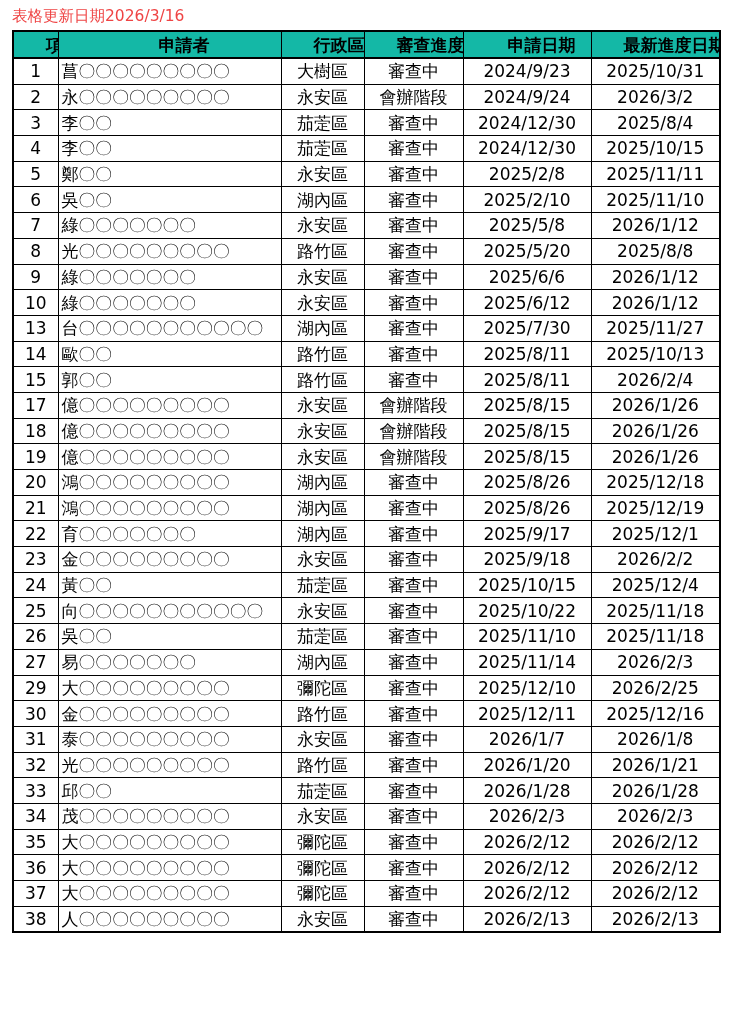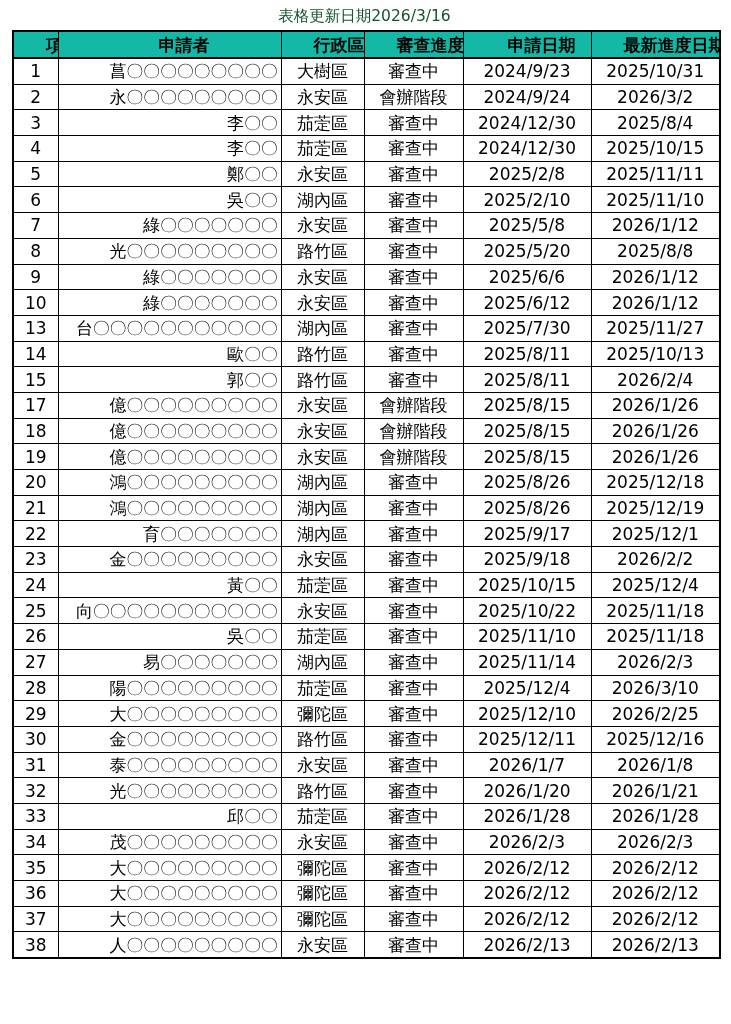--- a/index.html
+++ b/index.html
@@ -15,28 +15,28 @@
     overflow: hidden;
   }
   .page {
     position: relative;
     width: 731px;
     height: 1024px;
     box-sizing: border-box;
     padding: 0 12px;
   }
   .update-line {
-    text-align: center;
+    text-align: left;
     font-size: 15.5px;
     line-height: 20px;
     padding-top: 6px;
     padding-right: 2px;
     letter-spacing: 0px;
     white-space: nowrap;
-    color: #14532d;
+    color: #ef4444;
   }
   table.app-table {
     width: 707px;
     border-collapse: collapse;
     table-layout: fixed;
     margin-top: 4px;
     border: 2px solid #000;
   }
   table.app-table col.c-no    { width: 45px; }
   table.app-table col.c-name  { width: 223px; }
@@ -57,21 +57,21 @@
   }
   table.app-table thead th {
     background: #14b8a6;
     text-align: center;
     font-weight: bold;
     border-bottom: 2px solid #000;
     height: 25px;
     padding-left: 32px;
   }
   td.no      { text-align: center; }
-  td.name    { text-align: right; letter-spacing: -0.2px; margin-left: 12px; }
+  td.name    { text-align: left; letter-spacing: -0.2px; margin-left: 12px; }
   td.dist    { text-align: center; }
   td.stat    { text-align: center; }
   td.date    { text-align: center; }
 </style>
 </head>
 <body>
 
 <div class="page">
 
   <div class="update-line">表格更新日期2026/3/16</div>
@@ -282,28 +282,20 @@
         </tr>
         <tr>
           <td class="no">27</td>
           <td class="name">易〇〇〇〇〇〇〇</td>
           <td class="dist">湖內區</td>
           <td class="stat">審查中</td>
           <td class="date">2025/11/14</td>
           <td class="date">2026/2/3</td>
         </tr>
         <tr>
-          <td class="no">28</td>
-          <td class="name">陽〇〇〇〇〇〇〇〇〇</td>
-          <td class="dist">茄萣區</td>
-          <td class="stat">審查中</td>
-          <td class="date">2025/12/4</td>
-          <td class="date">2026/3/10</td>
-        </tr>
-        <tr>
           <td class="no">29</td>
           <td class="name">大〇〇〇〇〇〇〇〇〇</td>
           <td class="dist">彌陀區</td>
           <td class="stat">審查中</td>
           <td class="date">2025/12/10</td>
           <td class="date">2026/2/25</td>
         </tr>
         <tr>
           <td class="no">30</td>
           <td class="name">金〇〇〇〇〇〇〇〇〇</td>

